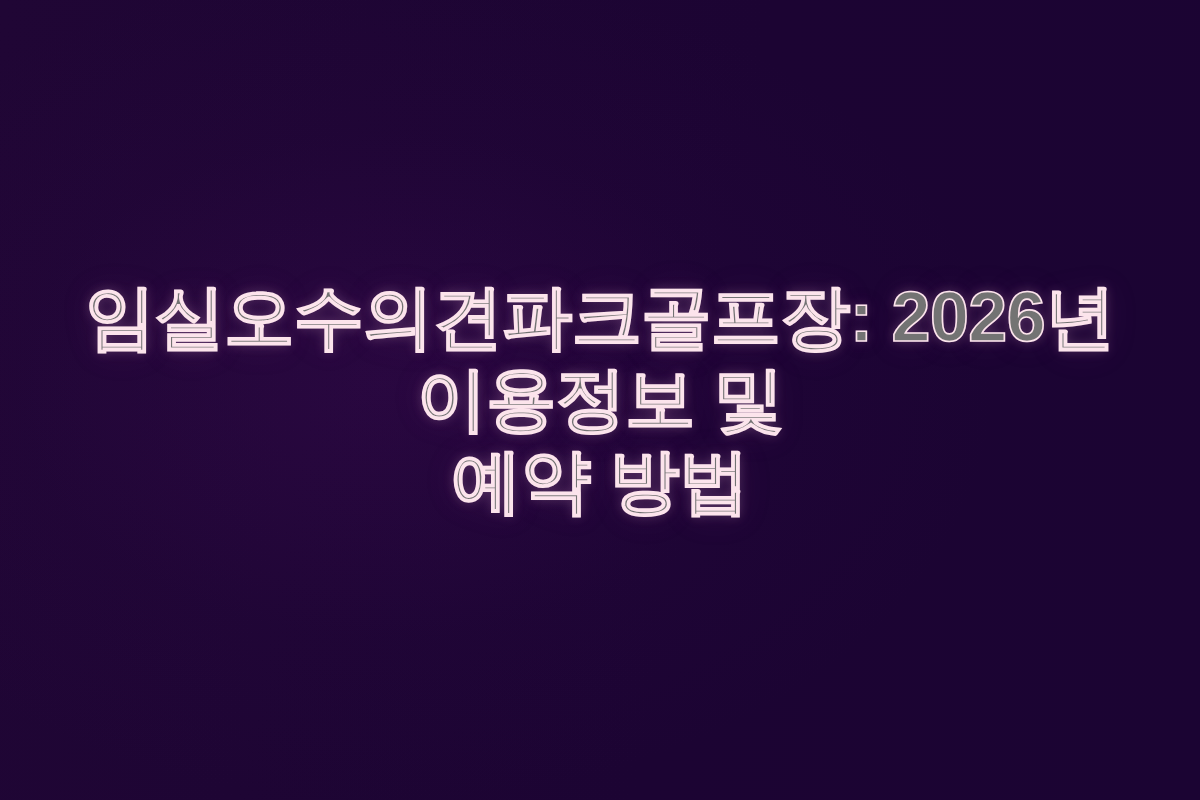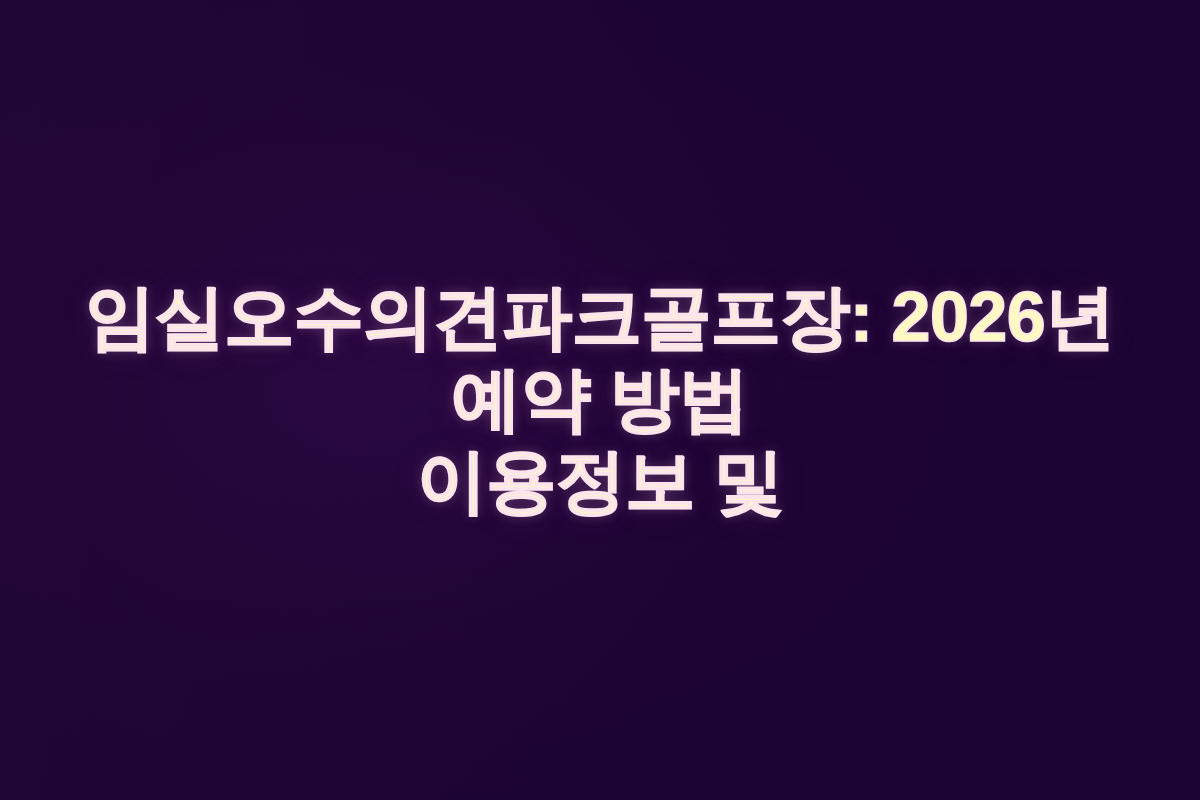--- a/index.html
+++ b/index.html
@@ -54,21 +54,21 @@
   }
 
   
   #headline {
     position: relative;
     z-index: 2;
     width: 1104px;
     margin: 16px;
     padding: 0;
     text-align: center;
-    color: #fef9c3;
+    color: #737373;
     font-size: 70px;
     line-height: 1.17;
     font-weight: 700;
     letter-spacing: -0.5px;
     word-break: keep-all;
     text-shadow:
       0 0 1px rgba(252, 228, 236, 0.85),
       0 0 12px rgba(225, 170, 205, 0.30),
       0 0 34px rgba(170, 90, 160, 0.16);
     
@@ -88,17 +88,17 @@
 </head>
 <body>
 
 <div id="title-card">
 
   <div id="bg-gradient"></div>
   <div id="bg-glow"></div>
 
   <h1 id="headline">
     <span class="hl-line hl-line-1" style="font-size: 70px;">임실오수의견파크골프장: 2026년</span>
+    <span class="hl-line hl-line-2" style="font-size: 70px;">이용정보 및</span>
     <span class="hl-line hl-line-3" style="font-size: 70px;">예약 방법</span>
-    <span class="hl-line hl-line-2" style="font-size: 70px;">이용정보 및</span>
   </h1>
 
 </div>
 
 </body></html>

